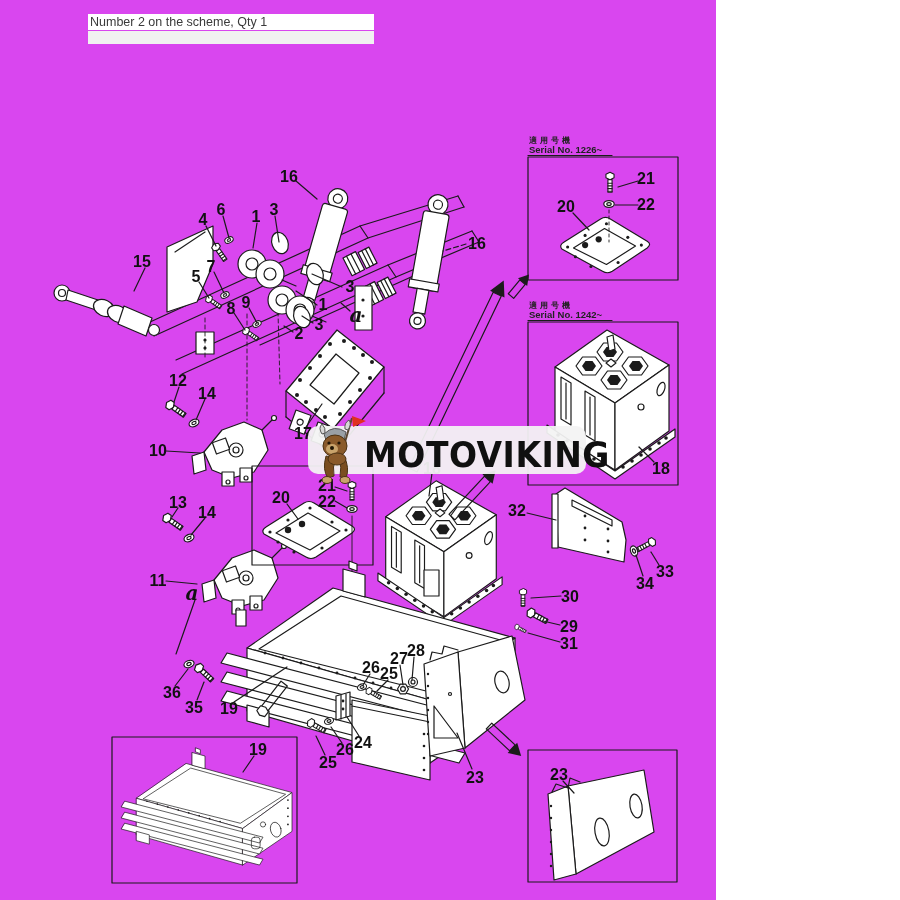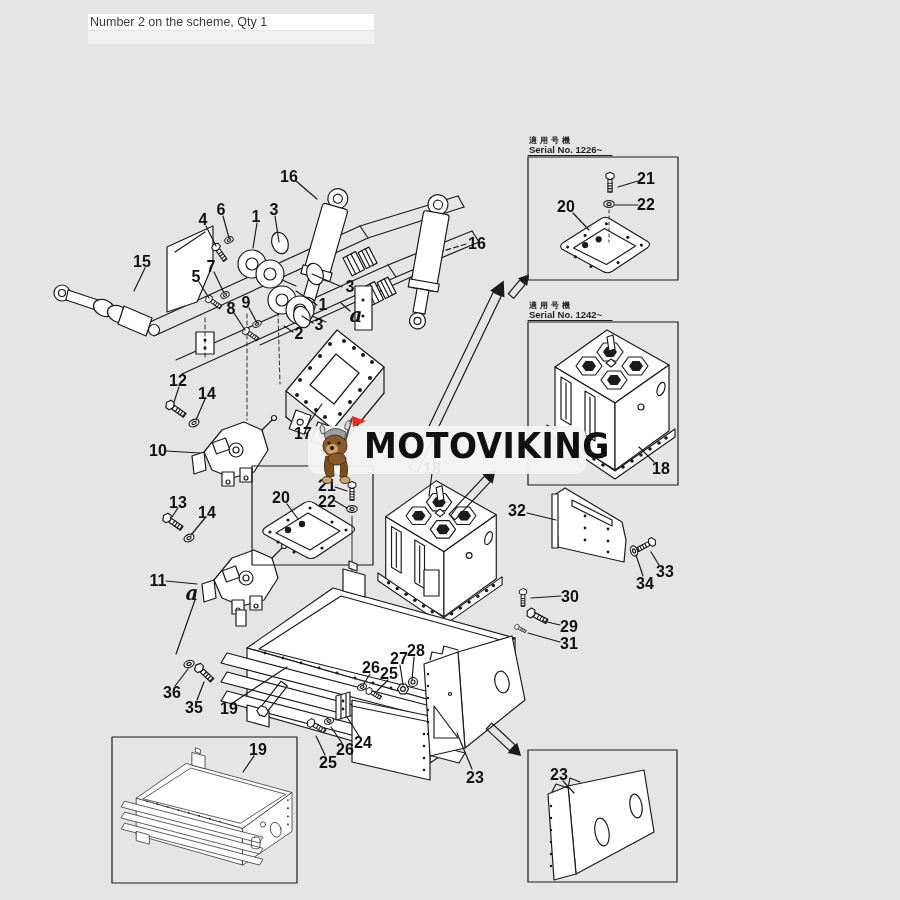--- a/index.html
+++ b/index.html
@@ -1,33 +1,33 @@
 <!DOCTYPE html>
 <html><head>
 <meta charset="utf-8">
 <style>
   html,body{margin:0;padding:0;background:#ffffff;}
-  #stage{position:relative;width:900px;height:900px;background:#e5e5e5;overflow:hidden;
+  #stage{position:relative;width:716px;height:900px;background:#d946ef;overflow:hidden;
          font-family:"Liberation Sans",sans-serif;}
   #caption{position:absolute;left:88px;top:14px;width:286px;}
   #caption .cap-text{font-size:12.5px;color:#3a3a3a;background:#fff;padding:1px 2px;}
   #caption .cap-strip{height:13px;background:#f1f1f1;margin-top:1px;}
   #art{position:absolute;left:0;top:0;}
   #art path,#art polygon,#art polyline,#art rect,#art line,#art ellipse,#art circle{
      stroke:#1b1b1b;stroke-width:1.2;fill:none;stroke-linejoin:round;stroke-linecap:round;}
   #art .wf{fill:#ffffff;}
   #art .dk{fill:#1b1b1b;stroke:none;}
   #art .thin{stroke-width:0.9;}
   #art text{stroke:none;}
   .callout{font-family:"Liberation Sans",sans-serif;font-weight:bold;font-size:16px;fill:#111;}
   .callout.it{font-family:"DejaVu Serif",serif;font-style:italic;font-weight:bold;font-size:20px;}
   .serial{font-family:"Liberation Sans",sans-serif;font-weight:bold;font-size:9.5px;fill:#222;}
   .serialcjk{font-family:"DejaVu Sans",sans-serif;font-weight:bold;font-size:8px;fill:#222;letter-spacing:3px;}
   #watermark{position:absolute;left:308px;top:426px;width:278px;height:48px;
-     background:rgba(243,243,243,0.94);border-radius:10px;display:flex;align-items:flex-start;}
+     background:rgba(243,243,243,0.94);border-radius:10px;display:flex;align-items:flex-end;}
   #wm-text{font-family:"DejaVu Sans",sans-serif;font-weight:900;font-size:33px;letter-spacing:0.5px;
      color:#101010;margin-left:56px;transform:scaleY(1.05);}
   #wm-mascot{position:absolute;left:4px;top:-14px;}
 </style>
 </head>
 <body>
 
 <div id="stage">
 
   <div id="caption">

